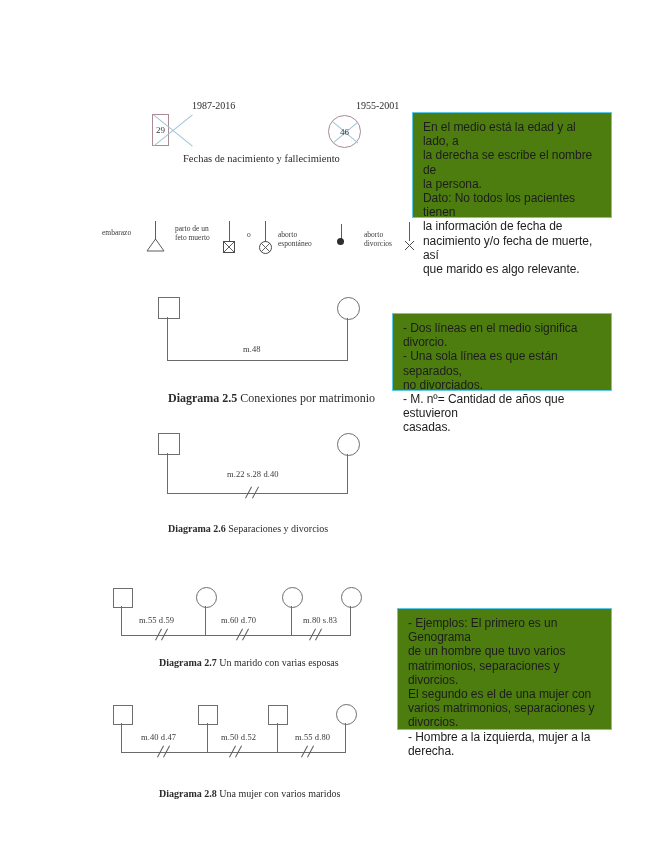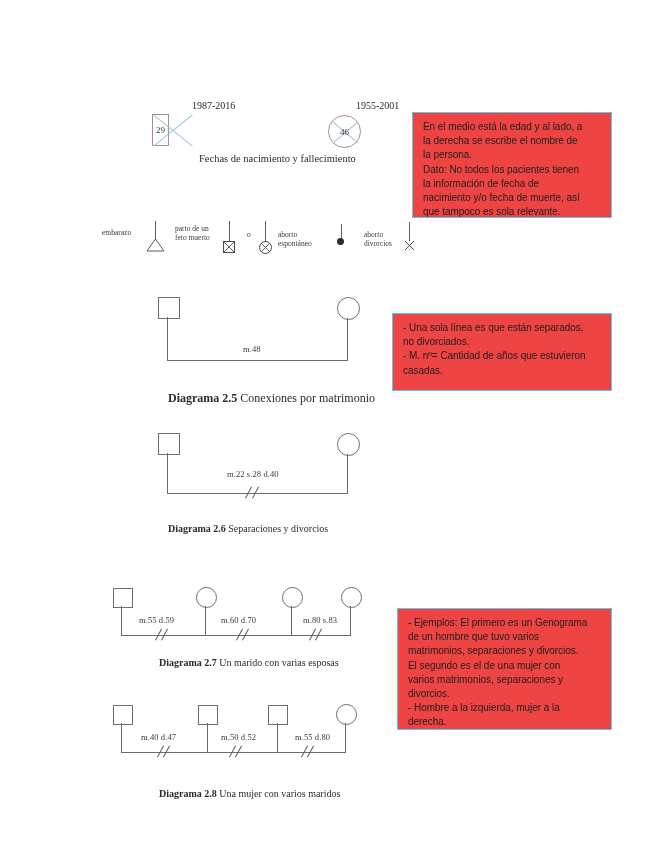--- a/index.html
+++ b/index.html
@@ -86,24 +86,24 @@
     line-height:9px;
     white-space:nowrap;
   }
   .stem{position:absolute;width:1px;background:#5d5d5d;}
   .dot{position:absolute;border-radius:50%;background:#2e2e2e;}
 
   
   .note{
     position:absolute;
     border:1.6px solid #5bc8e8;
-    background:#ef4444;
+    background:#4d7c0f;
     box-sizing:border-box;
     font-family:"Liberation Sans", sans-serif;
-    font-size:10px;
+    font-size:12px;
     line-height:14.2px;
     color:#1d1d1d;
     padding:7px 12px 7px 10px;
     letter-spacing:-0.05px;
   }
   .note p{margin:0;}
 </style>
 </head>
 <body>
 
@@ -119,21 +119,21 @@
       <div class="xline" style="width:50px;top:15px;left:-5px;transform:rotate(-39deg);"></div>
       <div class="dec-age" style="top:10px;">29</div>
     </div>
 
     <div class="dec-ci" style="left:328px;top:115px;width:33px;height:33px;">
       <div class="xline" style="width:33px;top:16px;left:0px;transform:rotate(40deg);"></div>
       <div class="xline" style="width:33px;top:16px;left:0px;transform:rotate(-40deg);"></div>
       <div class="dec-age" style="top:11px;">46</div>
     </div>
 
-    <div class="serif-cap" style="left:183px;top:153px;font-size:10.5px;margin-left:16px;">Fechas de nacimiento y fallecimiento</div>
+    <div class="serif-cap" style="left:183px;top:153px;font-size:10.5px;">Fechas de nacimiento y fallecimiento</div>
   </div>
 
   <div>
 
     <div class="leg-txt" style="left:102px;top:228px;">embarazo</div>
     <div class="stem" style="left:155px;top:221px;height:19px;"></div>
     <svg style="position:absolute;left:146px;top:238px;" width="19" height="14">
       <polygon points="9.5,1 18,13 1,13" fill="none" stroke="#5d5d5d" stroke-width="1"></polygon>
     </svg>
 
@@ -263,24 +263,25 @@
     </div>
   </div>
 
   <div class="note" style="left:412px;top:112px;width:200px;height:106px;">
     <p>En el medio está la edad y al lado, a</p>
     <p>la derecha se escribe el nombre de</p>
     <p>la persona.</p>
     <p>Dato: No todos los pacientes tienen</p>
     <p>la información de fecha de</p>
     <p>nacimiento y/o fecha de muerte, así</p>
-    <p>que tampoco es sola relevante.</p>
+    <p>que marido es algo relevante.</p>
   </div>
 
   <div class="note" style="left:392px;top:313px;width:220px;height:78px;">
+    <p>- Dos líneas en el medio significa divorcio.</p>
     <p>- Una sola línea es que están separados,</p>
     <p>no divorciados.</p>
     <p>- M. nº= Cantidad de años que estuvieron</p>
     <p>casadas.</p>
   </div>
 
   <div class="note" style="left:397px;top:608px;width:215px;height:122px;">
     <p>- Ejemplos: El primero es un Genograma</p>
     <p>de un hombre que tuvo varios</p>
     <p>matrimonios, separaciones y divorcios.</p>

